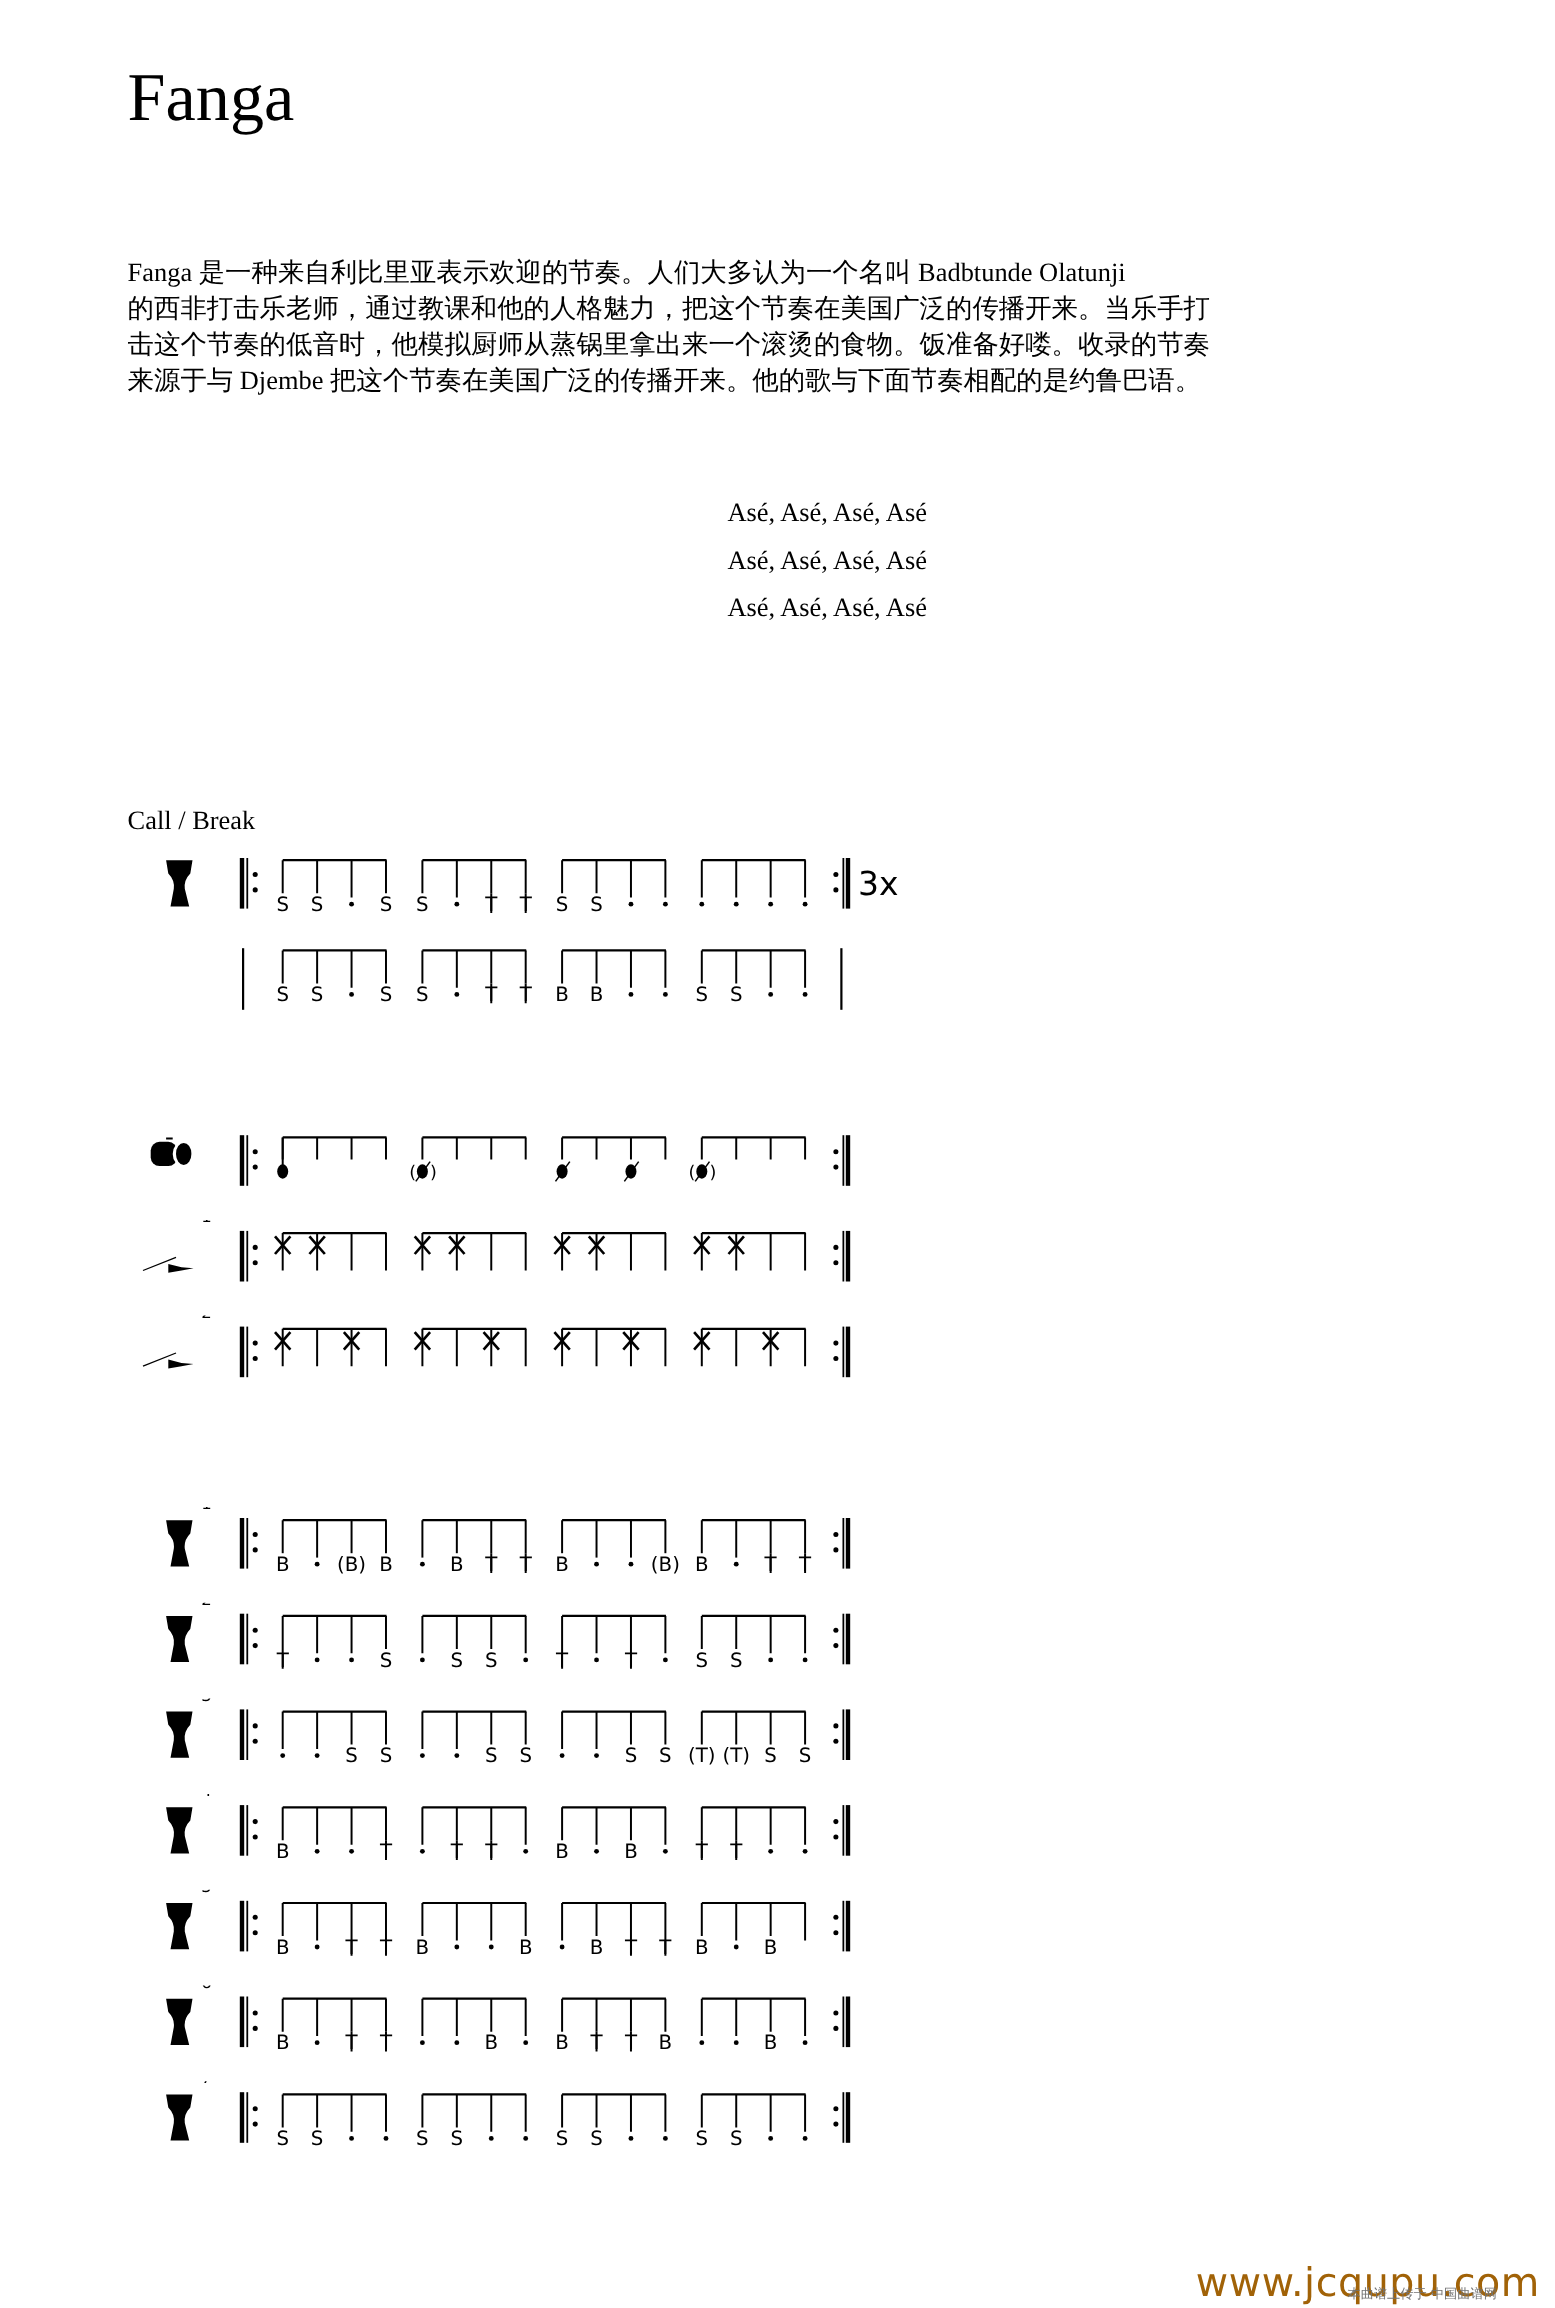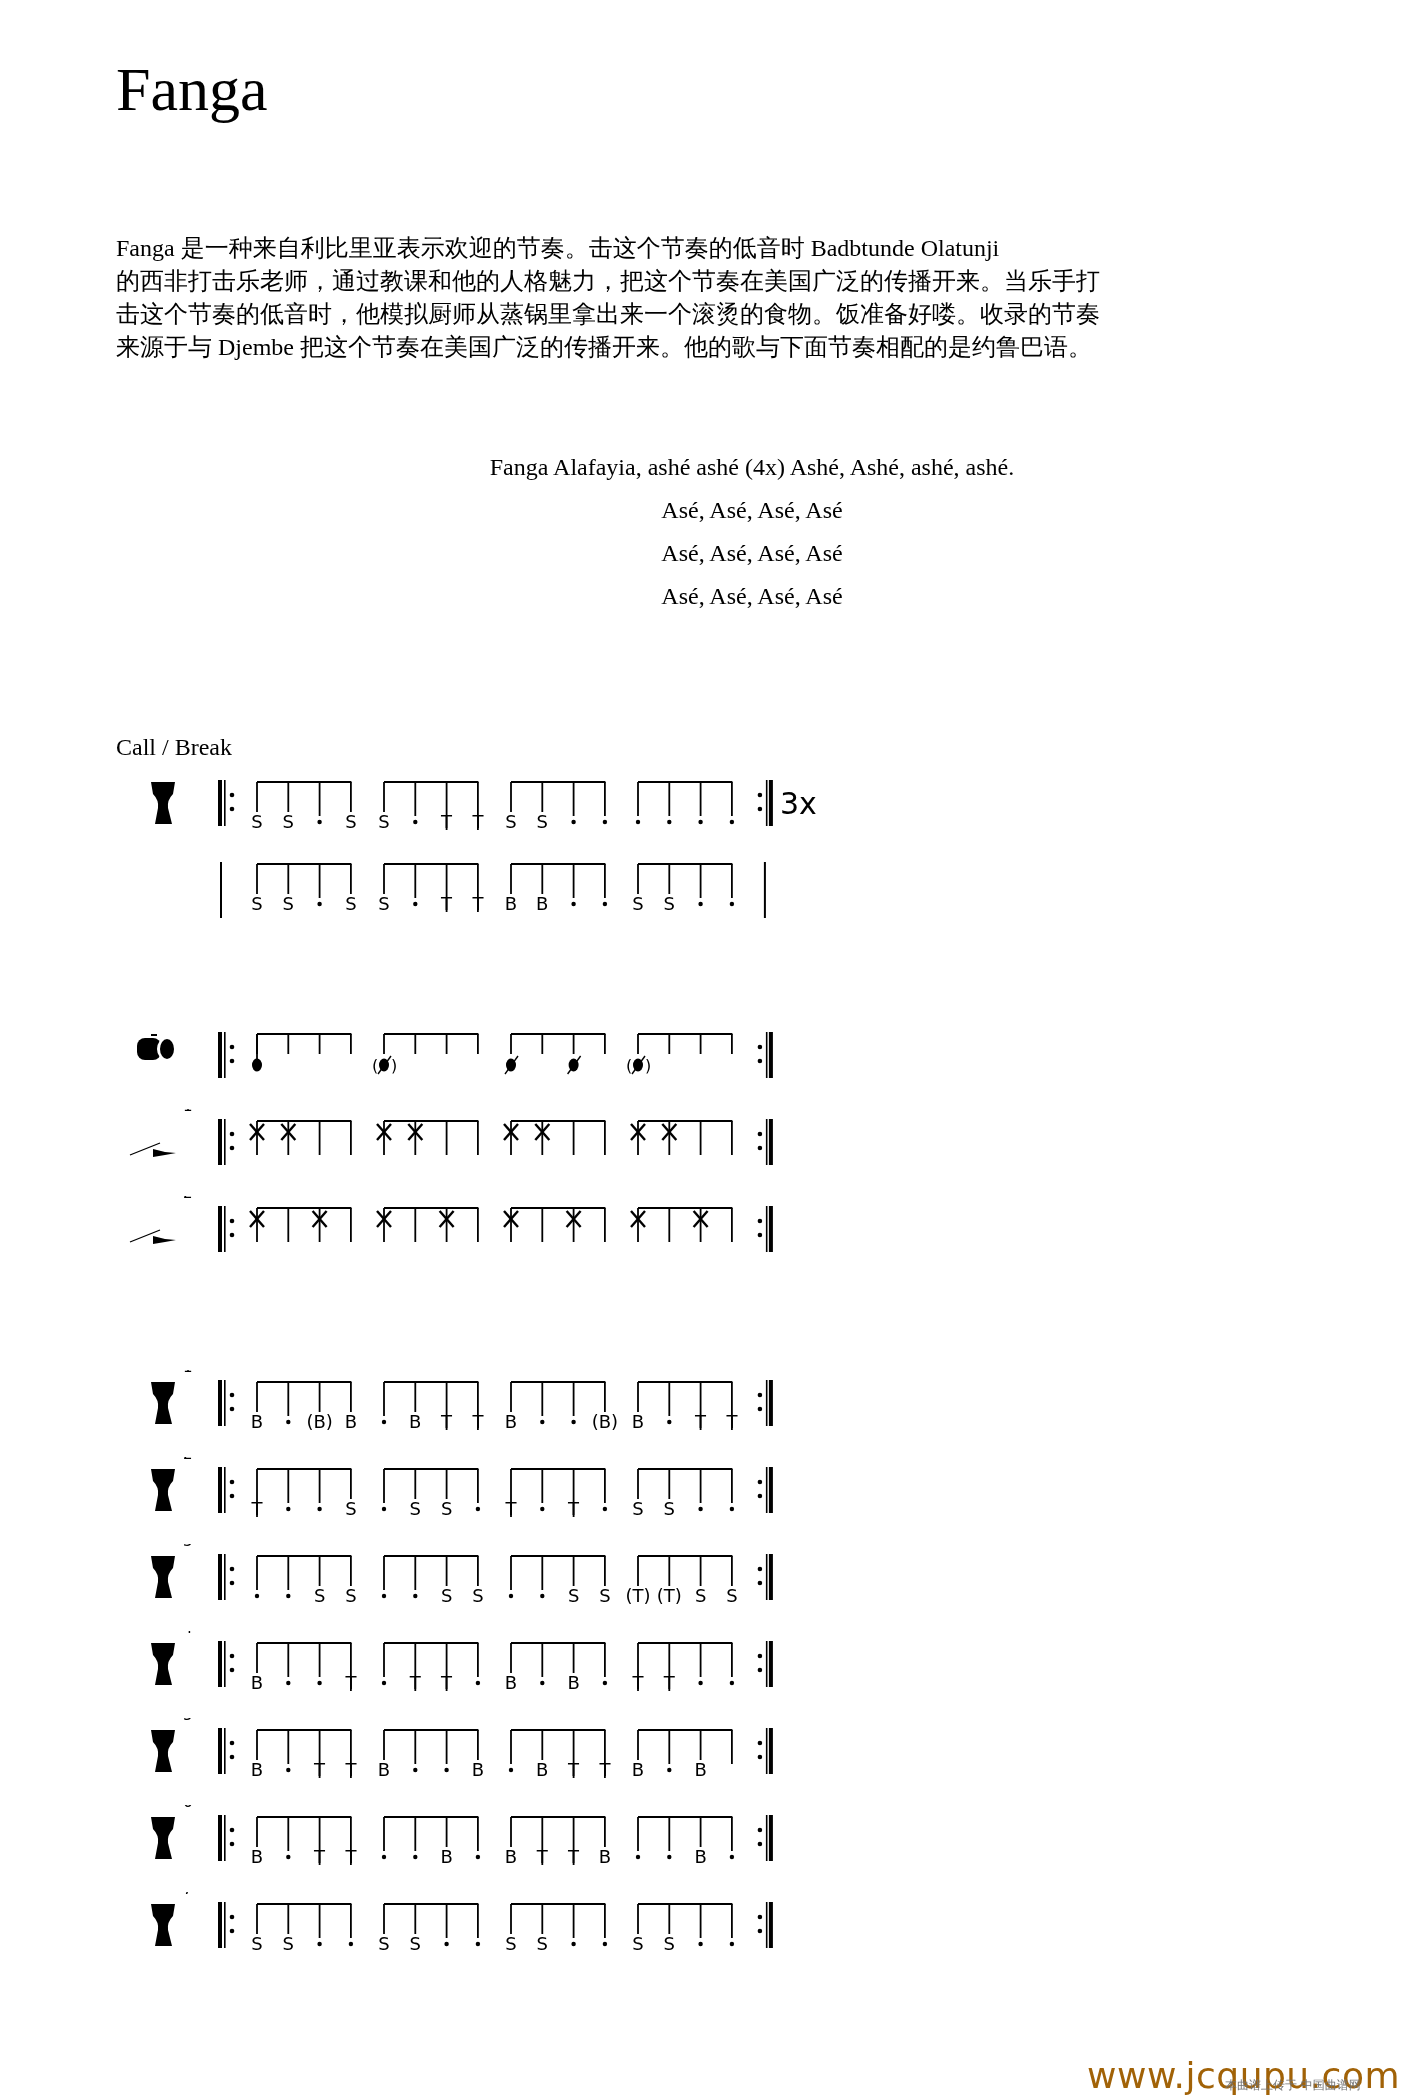--- a/index.html
+++ b/index.html
@@ -18,30 +18,27 @@
           font-size:36px;color:#a16207;letter-spacing:0.5px;}
   .watermark{position:absolute;left:1225px;top:2077px;font-size:12px;color:#737373;
           font-family:"DejaVu Sans",sans-serif;}
 </style>
 </head>
 <body>
 
 <h1 class="title">Fanga</h1>
 
 <div class="intro">
-  <p>Fanga  是一种来自利比里亚表示欢迎的节奏。击这个节奏的低音时  Badbtunde Olatunji</p>
+  <p>Fanga  是一种来自利比里亚表示欢迎的节奏。人们大多认为一个名叫  Badbtunde Olatunji</p>
   <p>的西非打击乐老师，通过教课和他的人格魅力，把这个节奏在美国广泛的传播开来。当乐手打</p>
   <p>击这个节奏的低音时，他模拟厨师从蒸锅里拿出来一个滚烫的食物。饭准备好喽。收录的节奏</p>
   <p>来源于与  Djembe  把这个节奏在美国广泛的传播开来。他的歌与下面节奏相配的是约鲁巴语。</p>
 </div>
 
 <div class="lyrics">
-  <div>
-      <span class="lyric-inner">Fanga Alafayia, ashé ashé (4x) Ashé, Ashé, ashé, ashé.</span>
-    </div>
   <div>
       <span class="lyric-inner">Asé, Asé, Asé, Asé</span>
     </div>
   <div>
       <span class="lyric-inner">Asé, Asé, Asé, Asé</span>
     </div>
   <div>
       <span class="lyric-inner">Asé, Asé, Asé, Asé</span>
     </div>
 </div>

